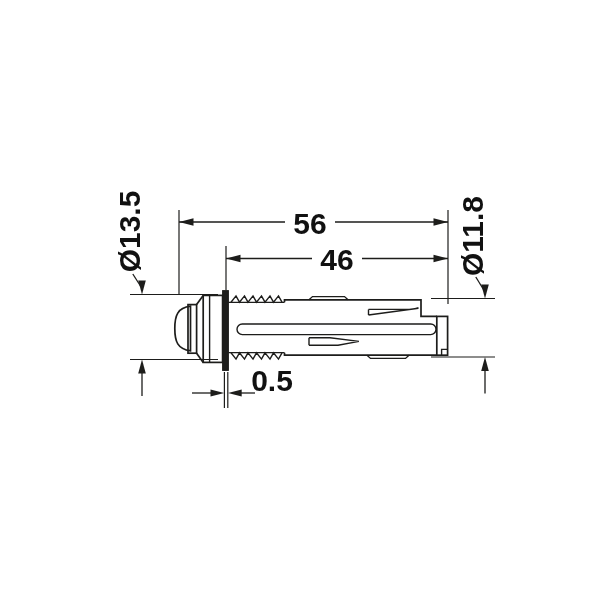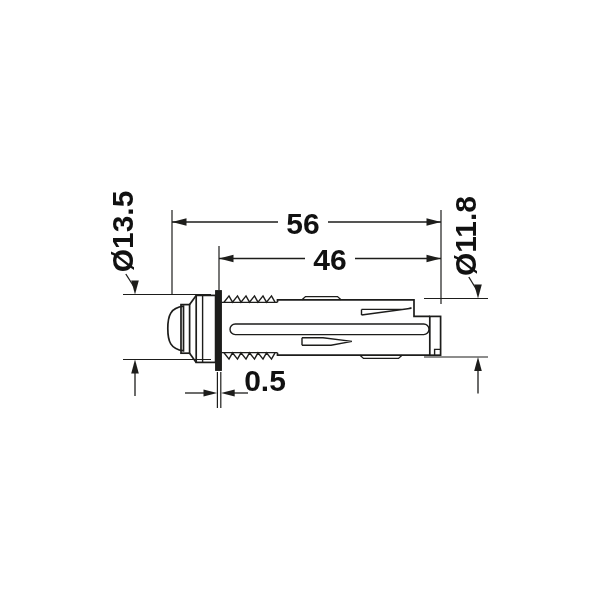--- a/index.html
+++ b/index.html
@@ -2,21 +2,21 @@
 <html><head>
 <meta charset="utf-8">
 <style>
   html,body{margin:0;padding:0;}
   body{
     width:600px;height:600px;
     background:#ffffff;
     font-family:"Liberation Sans", sans-serif;
     overflow:hidden;
   }
-  .canvas{position:relative;width:556px;height:600px;background:#ffffff;}
+  .canvas{position:relative;width:556px;height:600px;background:#ffffff;margin-left:7px;}
   svg{display:block;}
   .outline{fill:none;stroke:#1d1d1b;stroke-width:1.7;stroke-linejoin:miter;stroke-linecap:butt;}
   .outline-thin{fill:none;stroke:#1d1d1b;stroke-width:1.4;}
   .solid{fill:#1d1d1b;stroke:#1d1d1b;stroke-width:1;}
   .dimline{fill:none;stroke:#1d1d1b;stroke-width:1.3;}
   .extline{fill:none;stroke:#1d1d1b;stroke-width:1.2;}
   .arrow{fill:#1d1d1b;stroke:none;}
   .dimtext{
     font-family:"Liberation Sans", sans-serif;
     font-weight:700;font-size:30px;fill:#111111;

